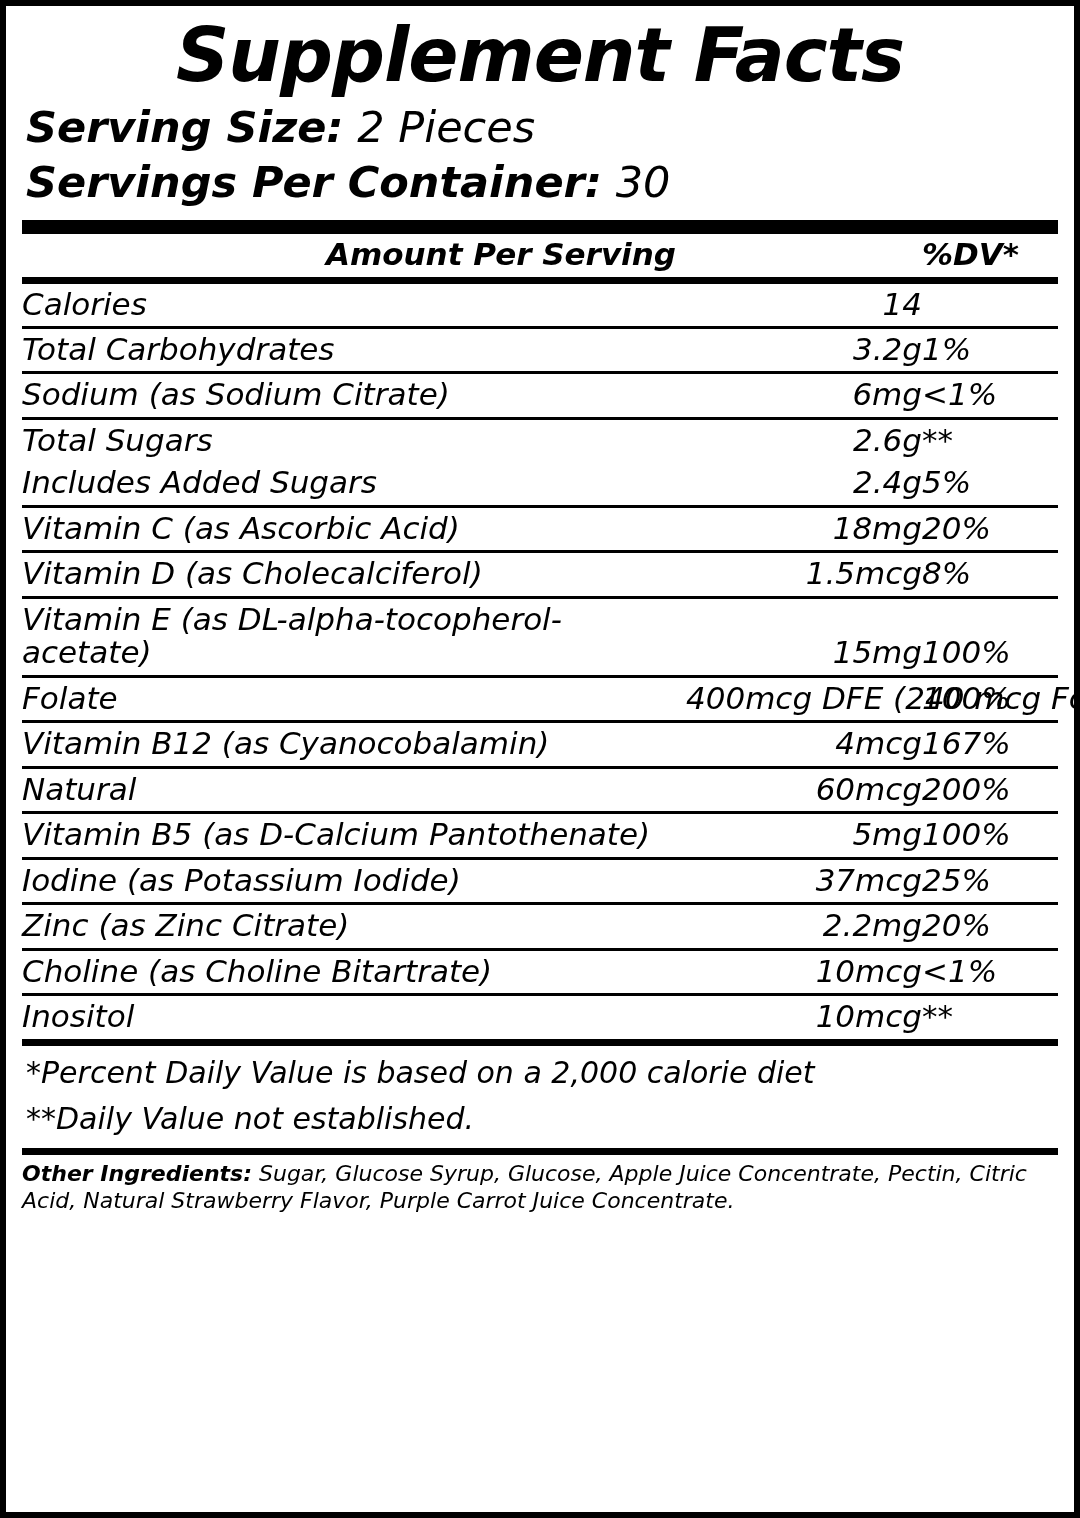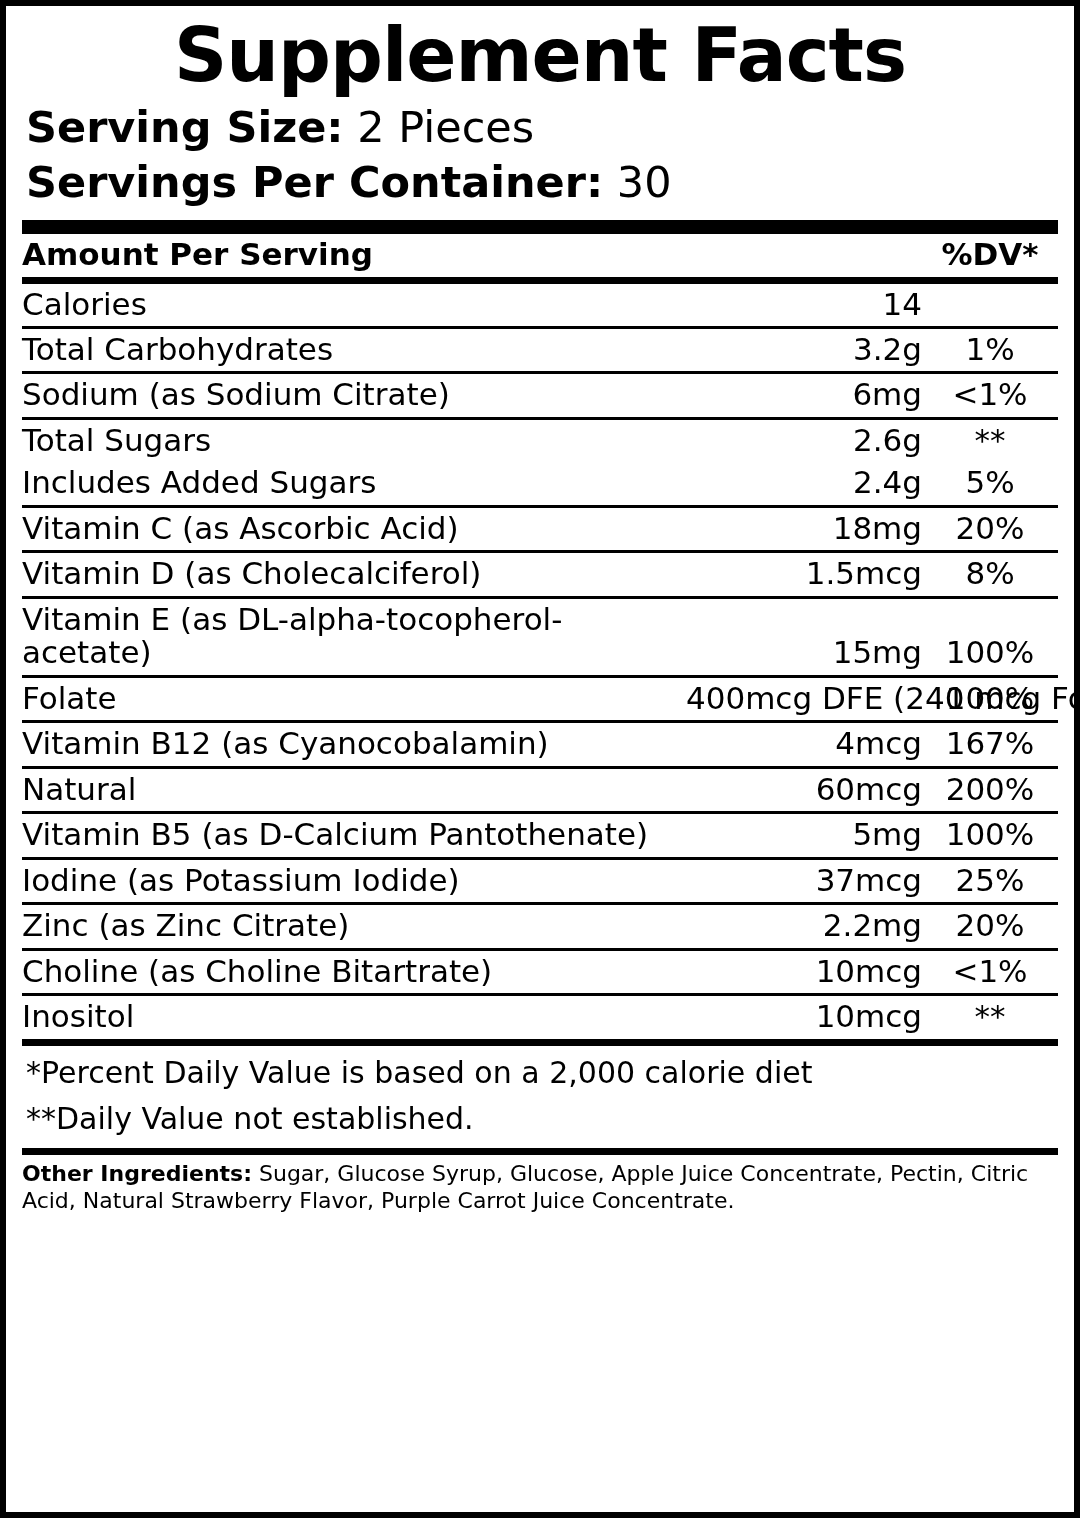--- a/index.html
+++ b/index.html
@@ -16,20 +16,21 @@
   }
 
   .panel {
     box-sizing: border-box;
     width: 1080px;
     height: 1518px;
     border: 6px solid #000000;
     padding: 6px 16px 8px 16px;
     display: flex;
     flex-direction: column;
+    font-style: italic;
   }
 
   .title {
     font-size: 74px;
     font-weight: 700;
     text-align: center;
     line-height: 1.0;
     letter-spacing: -1px;
     margin: 6px 0 8px 0;
   }
@@ -62,30 +63,30 @@
     line-height: 1.08;
     padding: 4px 0 5px 0;
     vertical-align: bottom;
     border-bottom: 3px solid #000;
   }
   table.facts tr.no-rule td { border-bottom: none; }
   table.facts tr:last-child td { border-bottom: none; }
 
   td.nm      { text-align: left; padding-left: 4px; }
   td.amt     { text-align: right; width: 236px; padding-right: 6px; white-space: nowrap; }
-  td.dv      { text-align: center; width: 136px; padding-right: 6px; white-space: nowrap; }
+  td.dv      { text-align: left; width: 136px; padding-right: 6px; white-space: nowrap; }
 
   .hdr td {
     font-size: 32px;
     font-weight: 700;
     border-bottom: none;
     padding-bottom: 6px;
     padding-top: 4px;
   }
-  .hdr td.nm { padding-right: 10px; }
+  .hdr td.nm { text-align: right; padding-right: 10px; }
   .hdr td.amt { width: 236px; }
 
   .indent { padding-left: 176px; }
 
   .footnotes {
     font-size: 30px;
     line-height: 1.28;
     margin: 8px 0 0 4px;
   }
 

